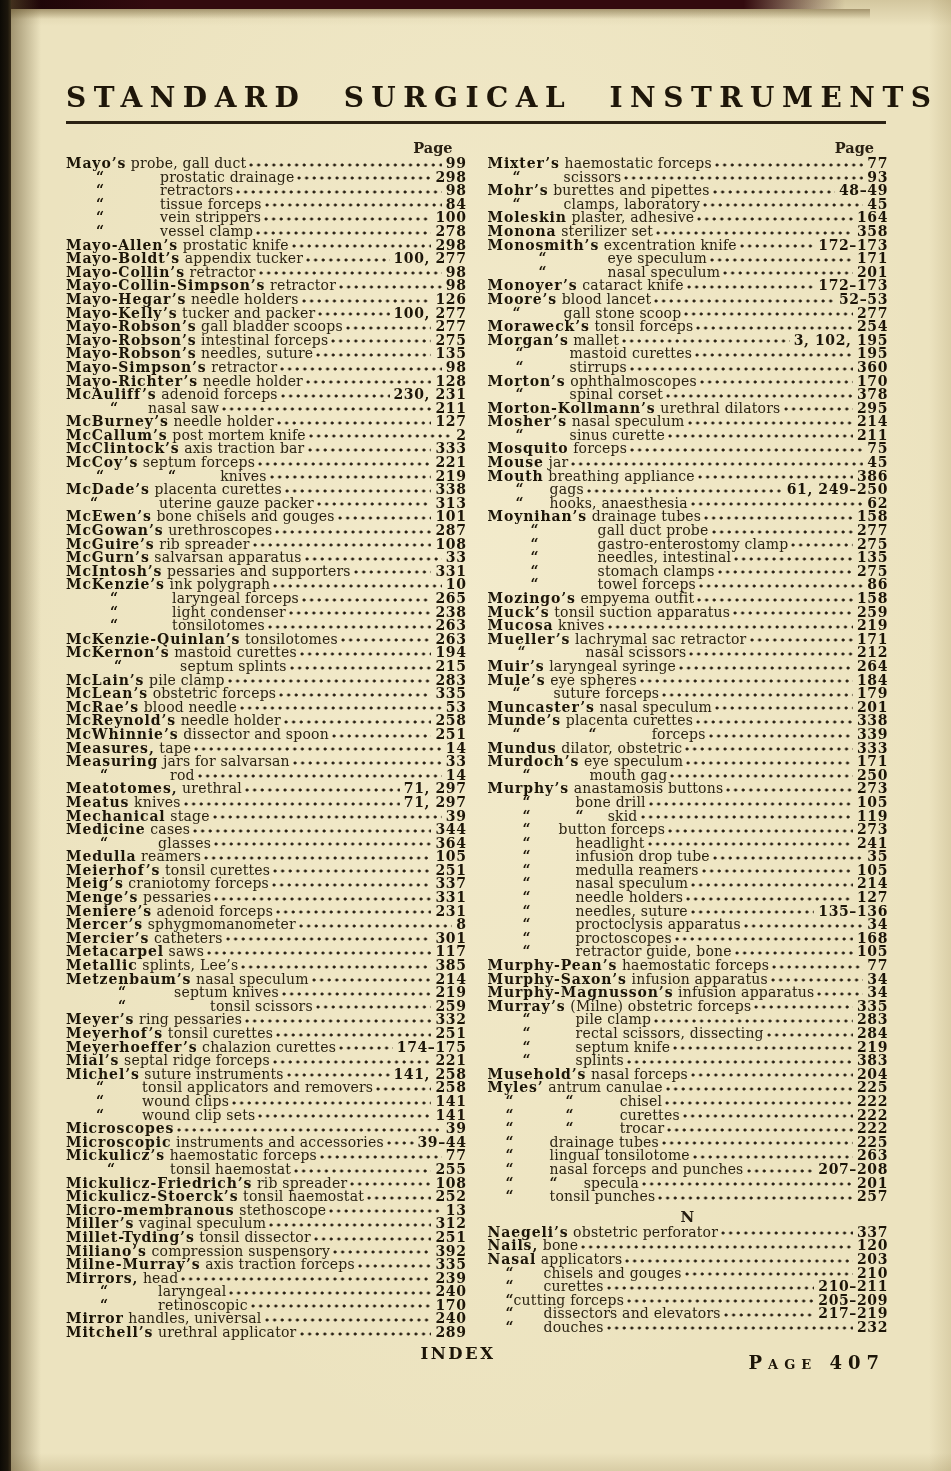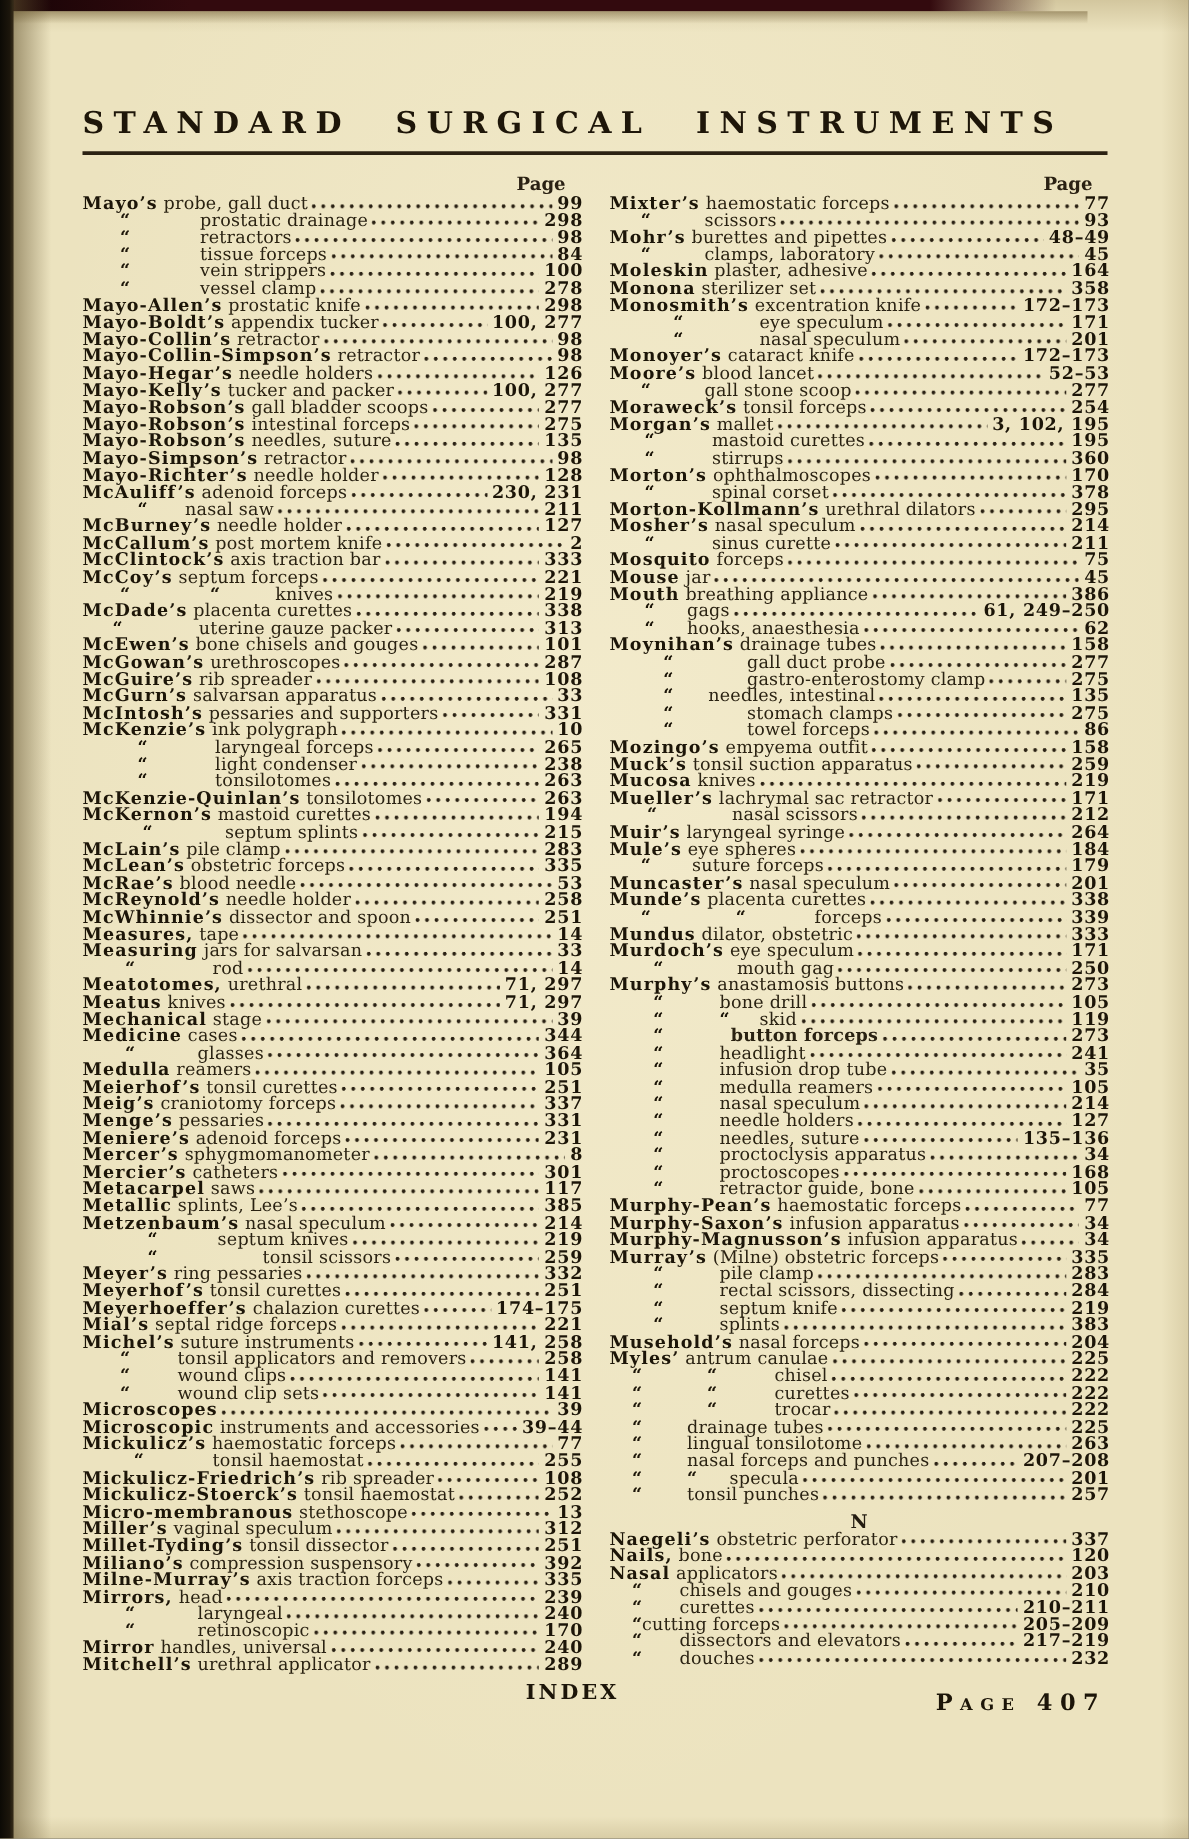--- a/index.html
+++ b/index.html
@@ -27,21 +27,21 @@
     background:linear-gradient(90deg,#0c0a05 0%,#1c160c 70%,#3a2f1b 100%);}
   .edge-shade{position:absolute;left:11px;top:0;width:30px;height:100%;
     background:linear-gradient(90deg,rgba(100,84,48,.55),rgba(100,84,48,0));}
   .cover-top{position:absolute;left:0;top:0;width:845px;height:9px;
     background:linear-gradient(90deg,#170406 0%, var(--cover) 18%, var(--cover) 88%, rgba(51,10,14,0) 100%);}
   .cover-top-shadow{position:absolute;left:0;top:9px;width:870px;height:10px;
     background:linear-gradient(180deg,rgba(110,90,50,.5),rgba(110,90,50,0));}
 
   .header{position:absolute;left:66px;right:65px;top:84px;}
   .title{
-    text-align:left;font-weight:bold;font-size:24px;line-height:28px;
+    text-align:center;font-weight:bold;font-size:28px;line-height:28px;
     letter-spacing:7.5px;word-spacing:20px;white-space:nowrap;color:#1e1609;
   }
   .rule{height:3px;background:#2b2213;margin-top:9px;}
 
   .columns{position:absolute;left:66px;top:140px;width:822px;display:flex;gap:21px;}
   .col{flex:1 1 0;min-width:0;}
   .page-label{
     text-align:right;font-size:14.5px;height:17px;line-height:16px;
     padding-right:14px;font-weight:bold;color:#2a2113;
   }
@@ -668,21 +668,21 @@
           <span class="term"><span class="ditto" style="margin-left: 43px;">“</span><span class="t" style="margin-left: 59px;">gall duct probe</span></span>
           <span class="leader"></span>
           <span class="pg">277</span>
         </div>
         <div class="row">
           <span class="term"><span class="ditto" style="margin-left: 43px;">“</span><span class="t" style="margin-left: 59px;">gastro-enterostomy clamp</span></span>
           <span class="leader"></span>
           <span class="pg">275</span>
         </div>
         <div class="row">
-          <span class="term"><span class="ditto" style="margin-left: 43px;">“</span><span class="t" style="margin-left: 28px;">needles, intestinal</span></span>
+          <span class="term"><span class="ditto" style="margin-left: 43px;">“</span><span class="t" style="margin-left: 59px;">needles, intestinal</span></span>
           <span class="leader"></span>
           <span class="pg">135</span>
         </div>
         <div class="row">
           <span class="term"><span class="ditto" style="margin-left: 43px;">“</span><span class="t" style="margin-left: 59px;">stomach clamps</span></span>
           <span class="leader"></span>
           <span class="pg">275</span>
         </div>
         <div class="row">
           <span class="term"><span class="ditto" style="margin-left: 43px;">“</span><span class="t" style="margin-left: 59px;">towel forceps</span></span>
@@ -768,21 +768,21 @@
           <span class="term"><span class="ditto" style="margin-left: 35px;">“</span><span class="t" style="margin-left: 45px;">bone drill</span></span>
           <span class="leader"></span>
           <span class="pg">105</span>
         </div>
         <div class="row">
           <span class="term"><span class="ditto" style="margin-left: 35px;">“</span><span class="ditto" style="margin-left: 45px;">“</span><span class="t" style="margin-left: 24px;">skid</span></span>
           <span class="leader"></span>
           <span class="pg">119</span>
         </div>
         <div class="row">
-          <span class="term"><span class="ditto" style="margin-left: 35px;">“</span><span class="t" style="margin-left: 54px; font-weight: bold;">button forceps</span></span>
+          <span class="term"><span class="ditto" style="margin-left: 35px;">“</span><span class="t" style="margin-left: 28px;">button forceps</span></span>
           <span class="leader"></span>
           <span class="pg">273</span>
         </div>
         <div class="row">
           <span class="term"><span class="ditto" style="margin-left: 35px;">“</span><span class="t" style="margin-left: 45px;">headlight</span></span>
           <span class="leader"></span>
           <span class="pg">241</span>
         </div>
         <div class="row">
           <span class="term"><span class="ditto" style="margin-left: 35px;">“</span><span class="t" style="margin-left: 45px;">infusion drop tube</span></span>

